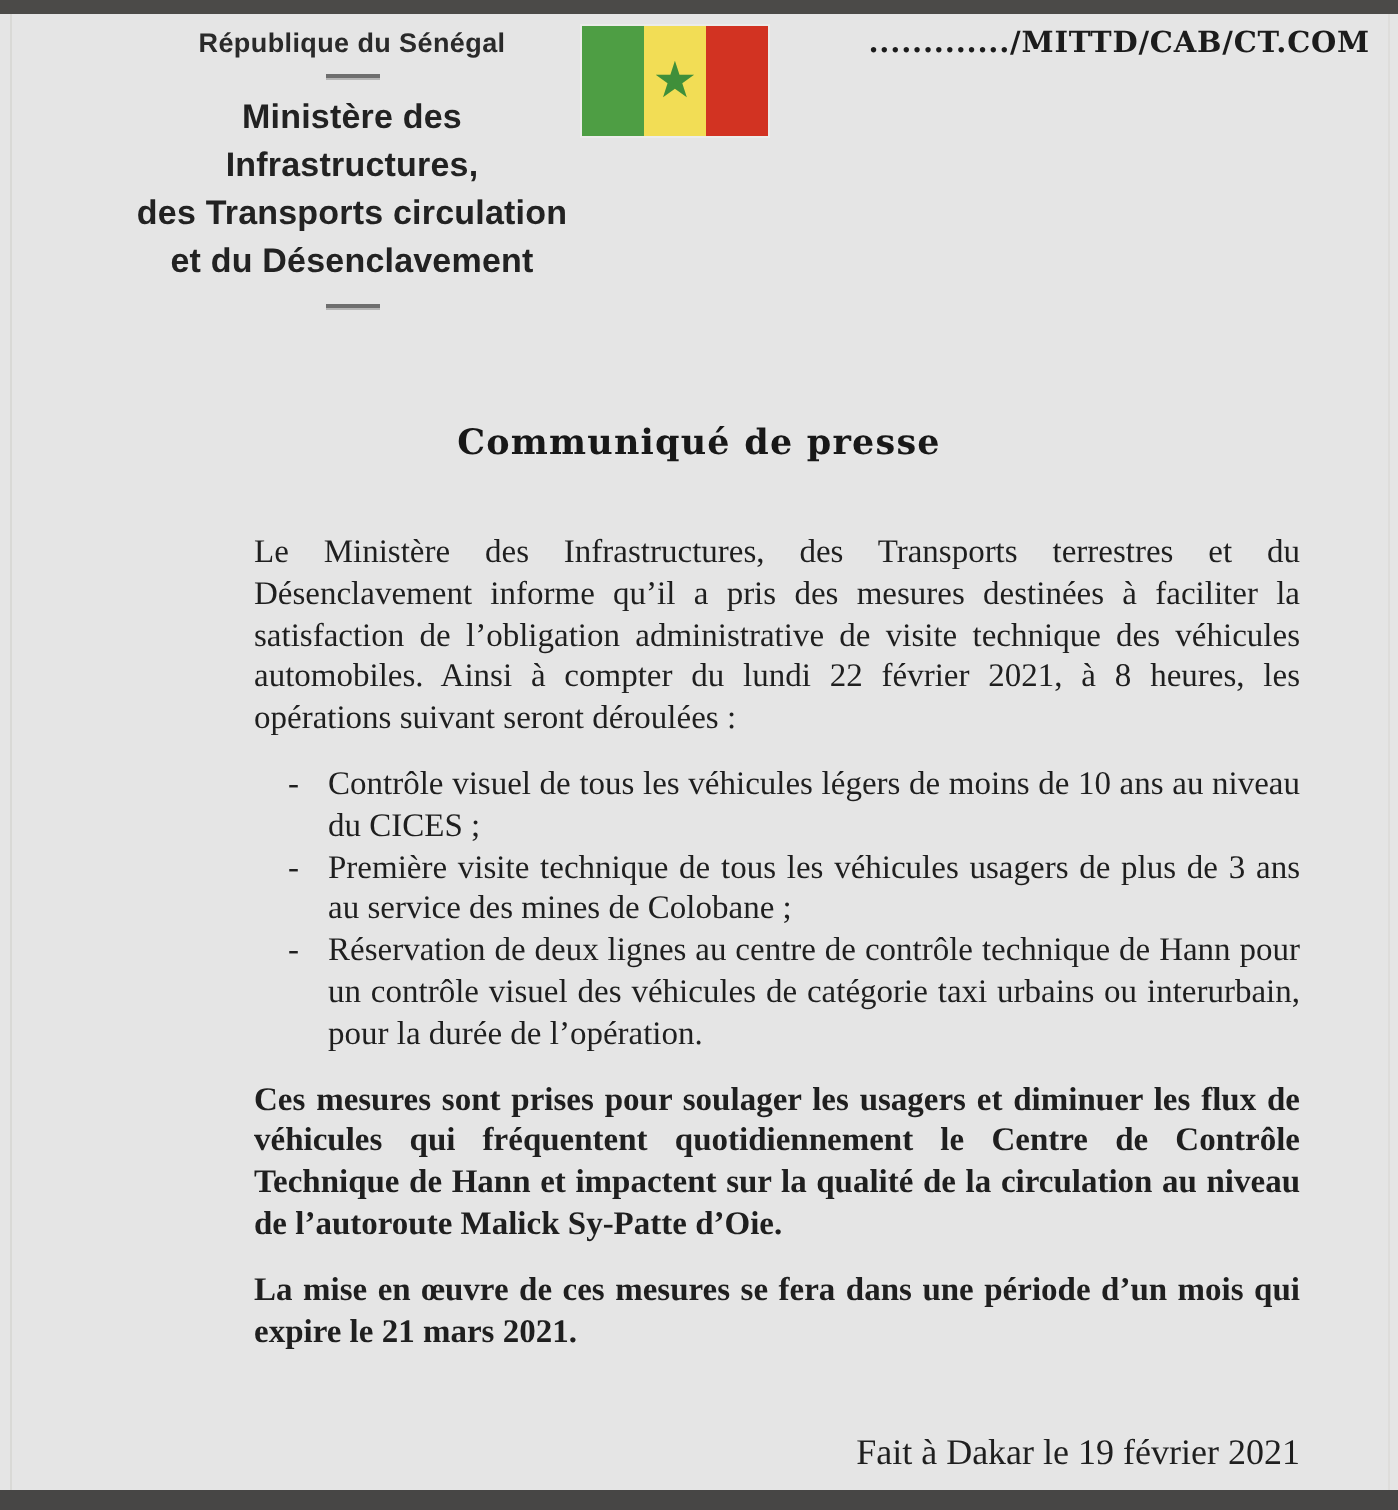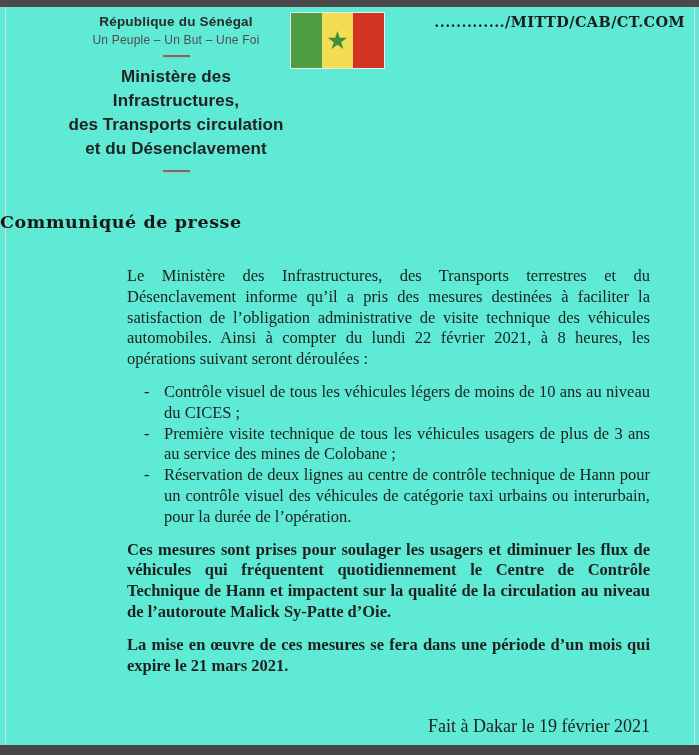--- a/index.html
+++ b/index.html
@@ -4,21 +4,21 @@
 <style>
   html, body { margin: 0; padding: 0; }
   body {
     width: 699px; height: 755px;
     background: #ffffff;
     font-family: "Liberation Serif", serif;
   }
   .page {
     position: relative;
     width: 699px; height: 755px;
-    background: #5eead4;
+    background: #e5e5e5;
     overflow: hidden;
     color: #1f1f1f;
   }
   .photo-top-bar {
     position: absolute; top: 0; left: 0; right: 0;
     height: 7px; background: #4b4a48;
   }
   .photo-bottom-bar {
     position: absolute; bottom: 0; left: 0; right: 0;
     height: 10px; background: #474645;
@@ -74,20 +74,21 @@
   .reference {
     position: absolute; right: 14px; top: 13px;
     font-family: "DejaVu Serif", serif;
     font-weight: bold; font-size: 14.5px; color: #1c1c1c;
     letter-spacing: 0.4px;
   }
 
   
   .press-title {
     position: absolute; top: 212px; left: 0; right: 0;
+    text-align: center;
     font-family: "DejaVu Serif", serif;
     font-weight: bold; font-size: 17.5px;
     letter-spacing: 0.6px; color: #181818;
   }
 
   
   .body-col {
     position: absolute; left: 88px; top: 266px; width: 523px;
     font-family: "Liberation Serif", serif;
     font-size: 16.5px; line-height: 20.8px;
@@ -111,21 +112,20 @@
 <body>
 
 <div class="page">
 
   <div class="photo-top-bar"></div>
   <div class="page-edge-left"></div>
   <div class="page-edge-right"></div>
 
   <div class="letterhead-left">
     <div class="republic">République du Sénégal</div>
-    <div class="motto">Un Peuple – Un But – Une Foi</div>
     <div class="short-divider"></div>
     <div class="ministry">
       <div>Ministère des Infrastructures,</div>
       <div>des Transports circulation</div>
       <div>et du Désenclavement</div>
     </div>
     <div class="short-divider"></div>
   </div>
 
   <div class="flag">

